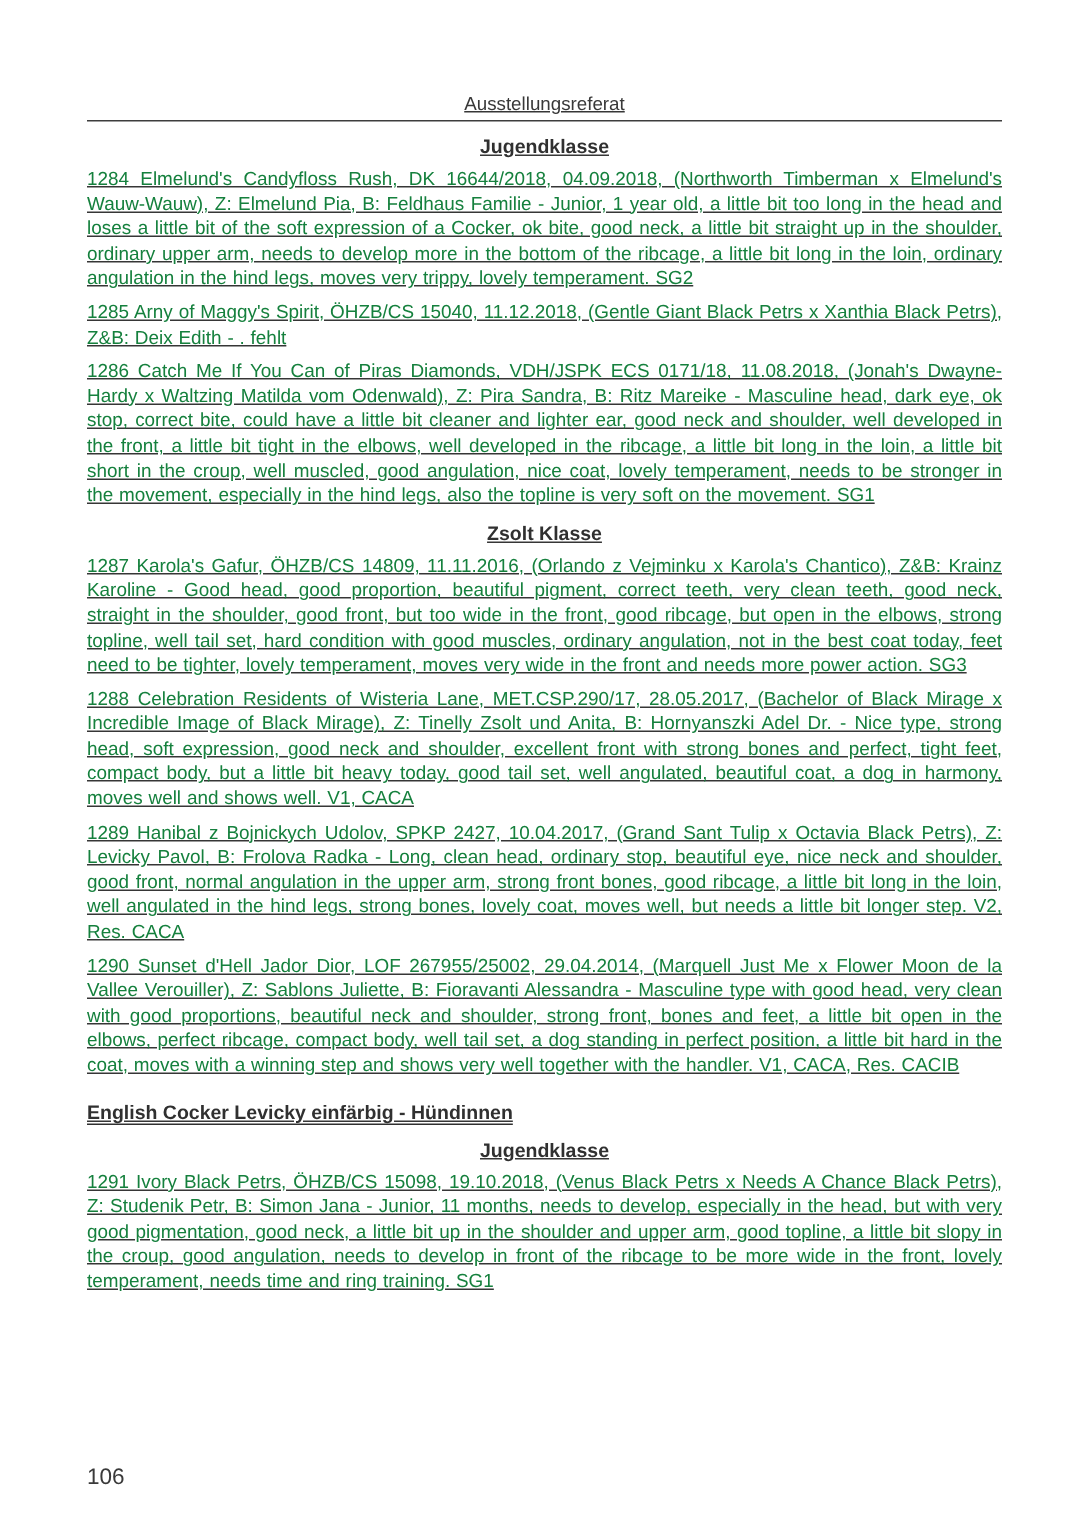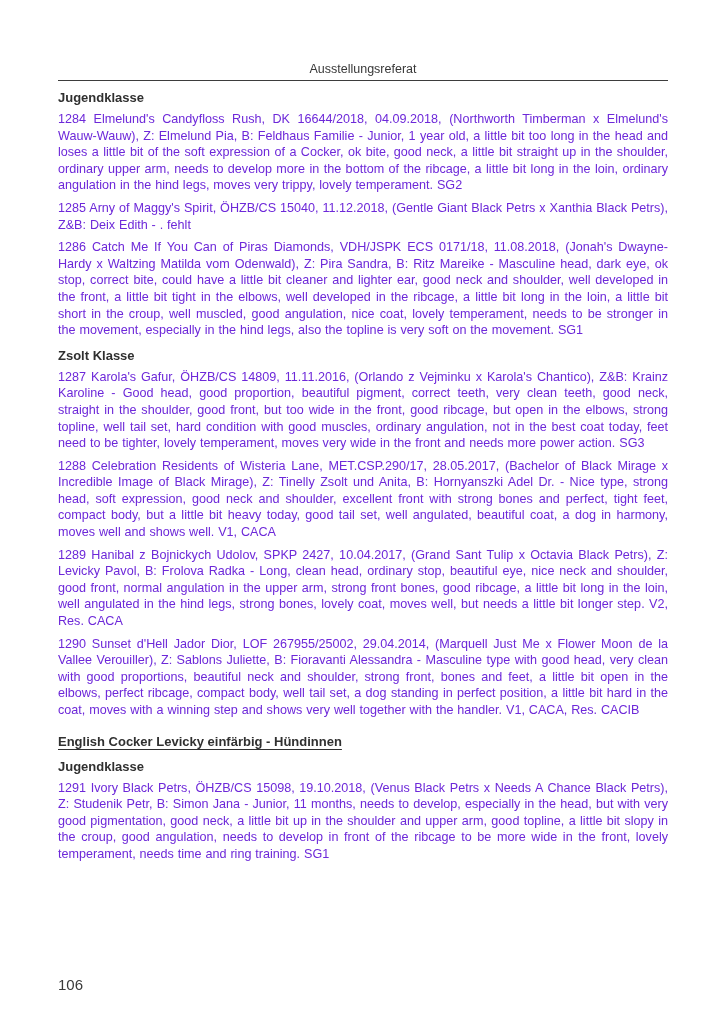--- a/index.html
+++ b/index.html
@@ -20,20 +20,21 @@
     position: absolute;
     top: 0; left: 0;
     width: 722px;
     height: 1024px;
   }
   .content {
     position: absolute;
     left: 58px;
     top: 62px;
     width: 610px;
+    text-decoration: underline;
   }
   .header-line {
     text-align: center;
     font-size: 12.5px;
     line-height: 15px;
     color: #383838;
   }
   .header-rule {
     border: none;
     border-top: 1.6px solid #3d3d3d;
@@ -49,26 +50,27 @@
     text-decoration-thickness: 1.4px;
     margin: 14px 0 0 0;
     line-height: 17px;
   }
   .class-heading {
     font-size: 13px;
     font-weight: bold;
     color: #303030;
     margin: 8px 0 2px 0;
     line-height: 17px;
+    text-align: center;
   }
   .entry {
     font-size: 12.6px;
     line-height: 16.6px;
     text-align: justify;
-    color: #6d28d9;
+    color: #15803d;
     margin: 5px 0 6px 0;
     word-spacing: 0.4px;
   }
   .page-number {
     position: absolute;
     left: 58px;
     top: 976px;
     font-size: 15px;
     color: #3a3a3a;
   }

